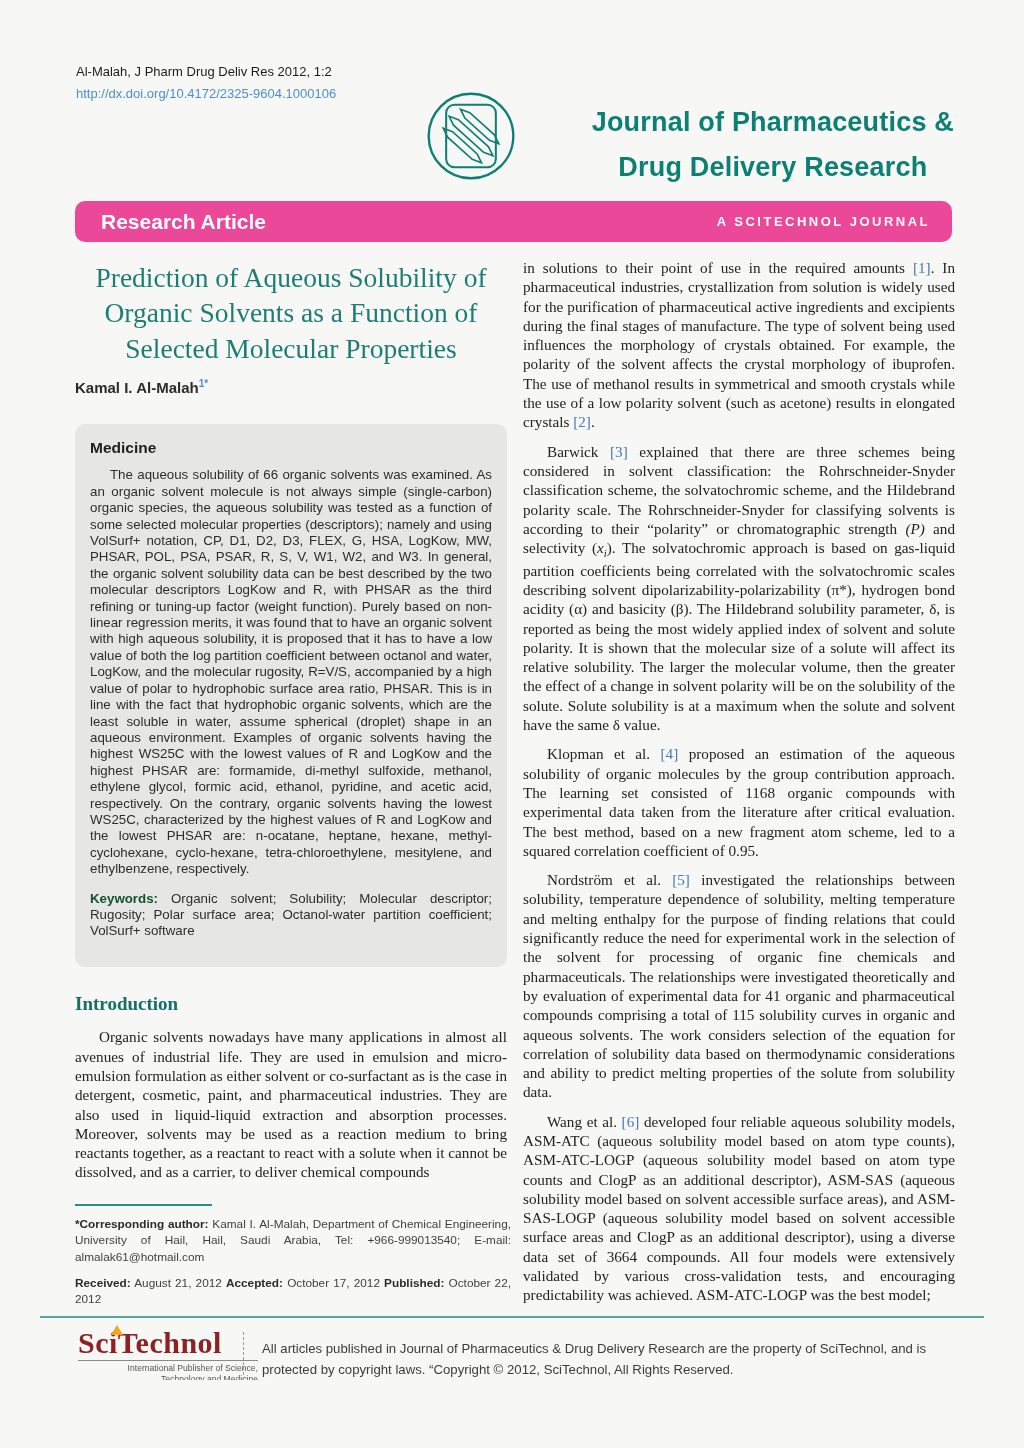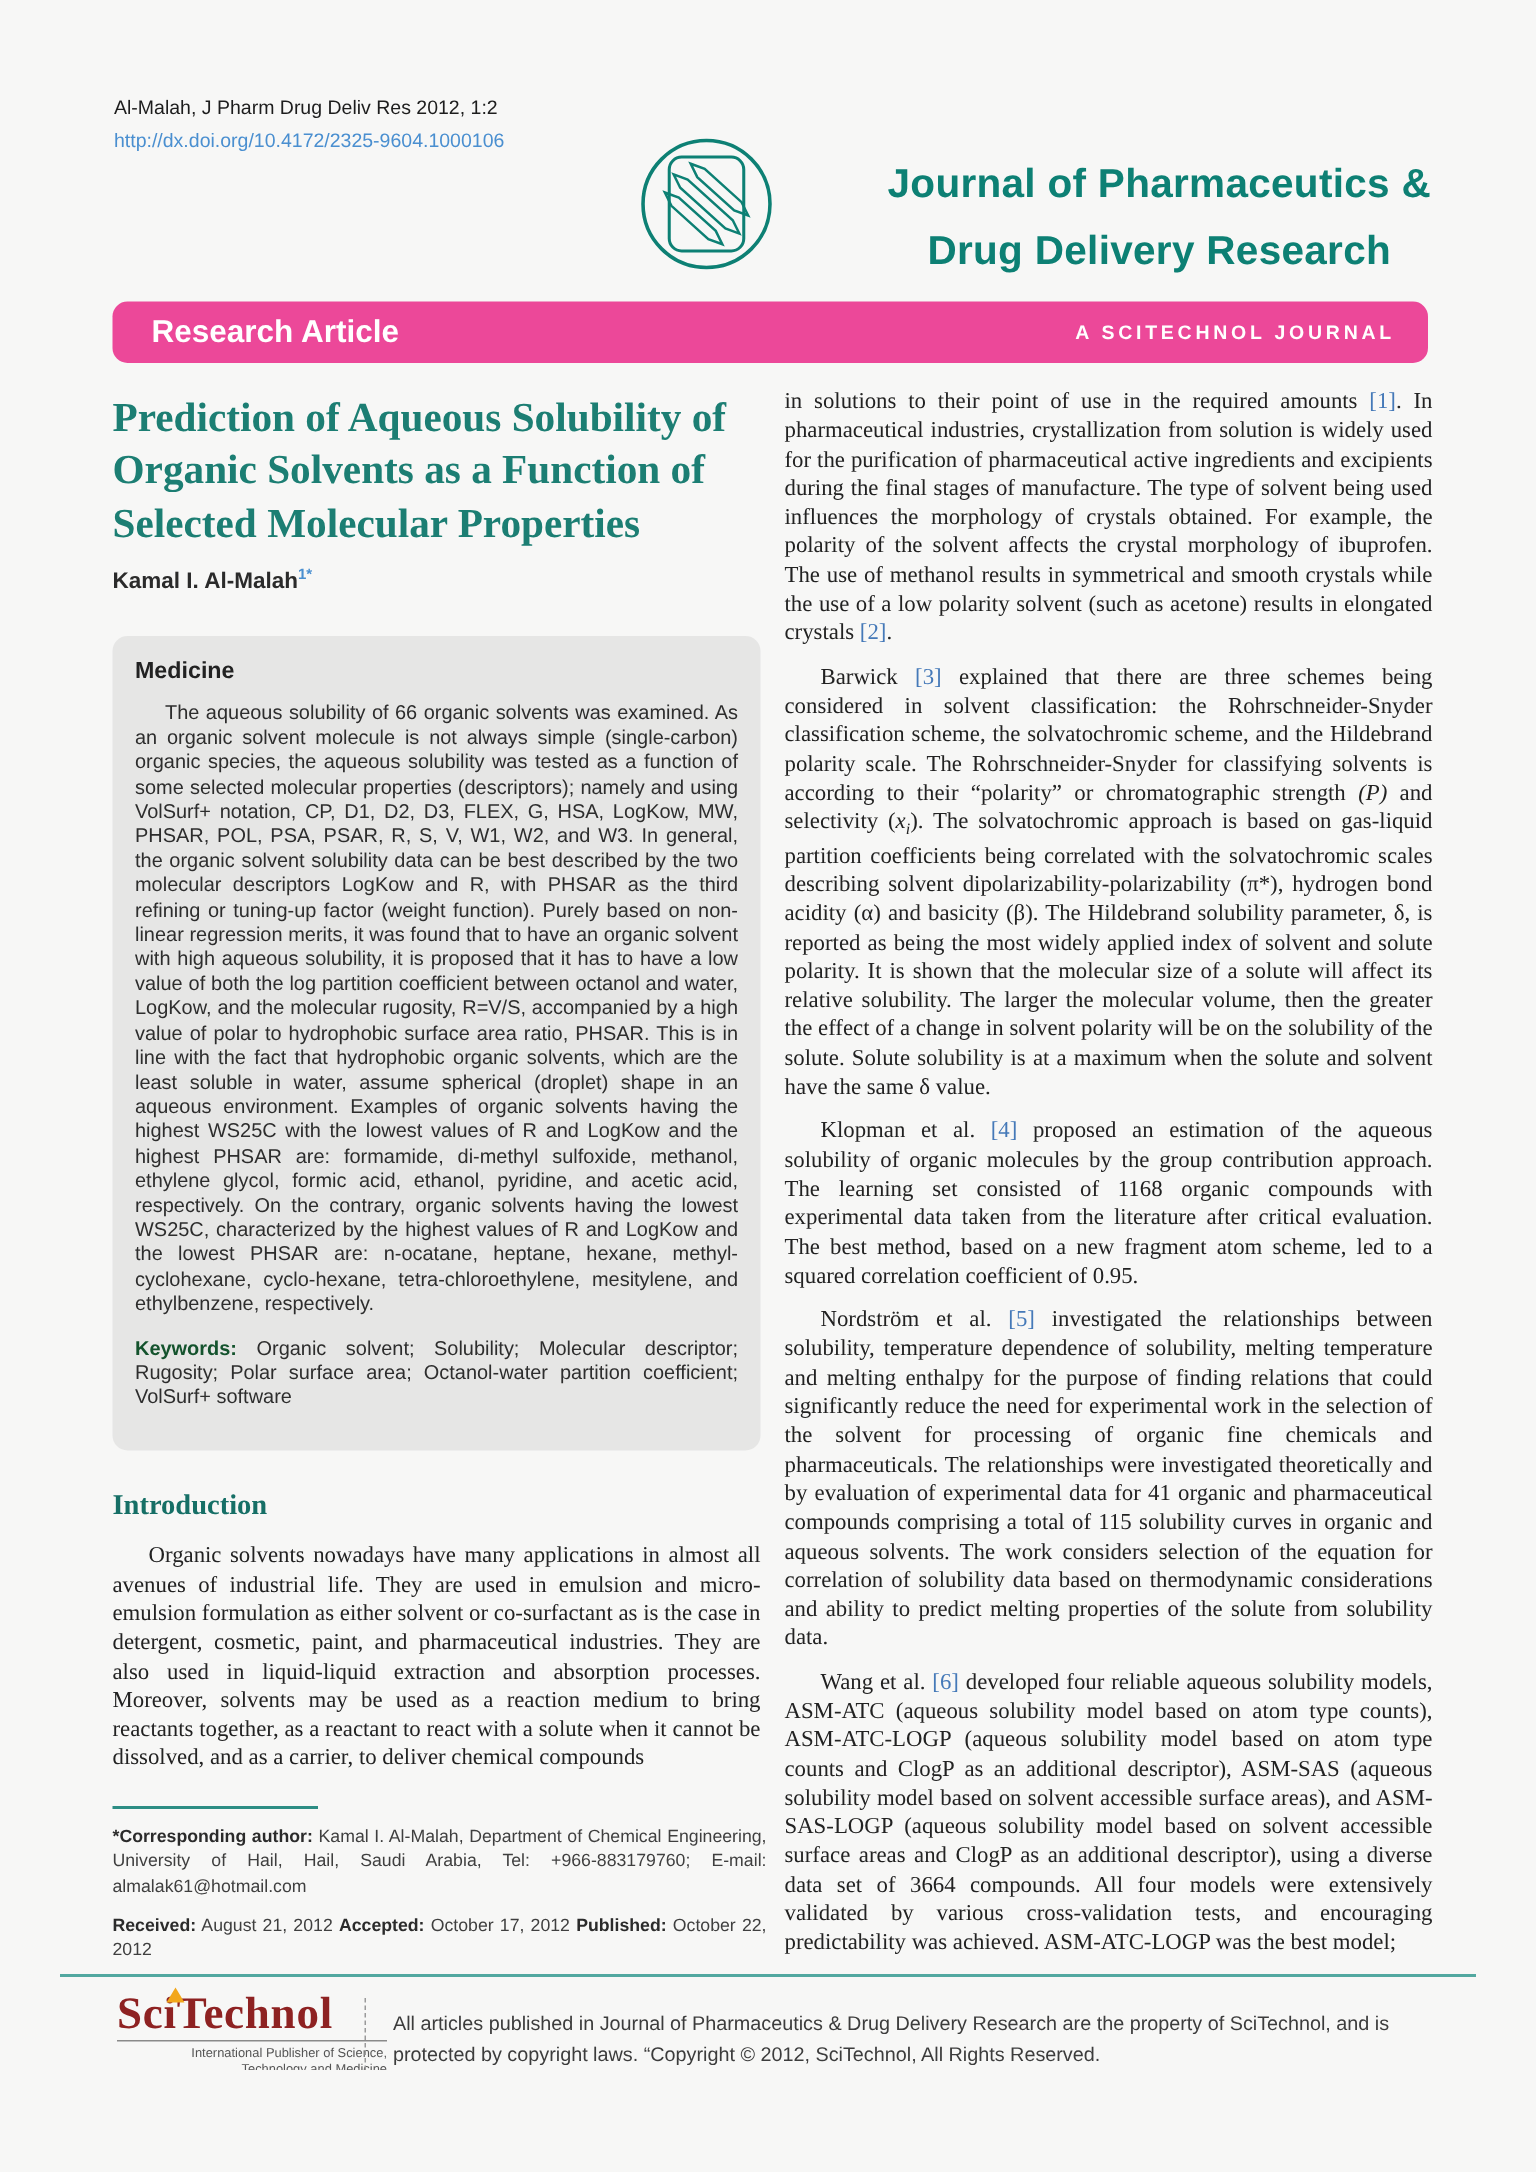--- a/index.html
+++ b/index.html
@@ -14,22 +14,22 @@
     font-weight:bold;font-size:27px;line-height:1.65;color:#0d8074;letter-spacing:0.2px;}
   .banner{position:absolute;left:75px;top:201px;width:877px;height:41px;background:#ec4899;
     border-radius:10px;display:flex;align-items:center;justify-content:space-between;}
   .banner-left{color:#ffffff;font-weight:bold;font-size:21px;padding-left:26px;}
   .banner-right{color:#ffffff;font-weight:bold;font-size:13px;letter-spacing:2.5px;padding-right:22px;}
 
   
   .col-left{position:absolute;left:75px;top:260px;width:432px;}
   .col-right{position:absolute;left:523px;top:258px;width:432px;}
 
-  .article-title{font-family:"Liberation Serif",serif;font-weight:700;font-size:27.5px;
-    line-height:1.29;color:#1c7e73;margin:0 0 12px 0;}
+  .article-title{font-family:"Liberation Serif",serif;font-weight:400;font-size:27.5px;
+    line-height:1.29;color:#1c7e73;margin:0 0 12px 0;text-align:center;}
   .author-line{font-size:15px;font-weight:bold;color:#2b2b2b;margin:0 0 28px 0;}
   .author-line sup{color:#4a8fd0;font-size:10px;}
 
   .abstract-box{background:#e6e6e5;border-radius:10px;padding:15px 15px 16px 15px;min-height:512px;
     color:#2d2d2d;}
   .abstract-box h3{margin:0 0 10px 0;font-size:15.5px;color:#222;}
   .abstract-body{font-size:13.3px;line-height:1.235;text-align:justify;text-indent:20px;margin:0;}
   .abstract-keywords{font-size:13.3px;line-height:1.235;text-align:justify;margin:13px 0 0 0;}
   .abstract-keywords b{color:#14532d;}
 
@@ -102,21 +102,21 @@
       <p class="abstract-body">The aqueous solubility of 66 organic solvents was examined. As an organic solvent molecule is not always simple (single-carbon) organic species, the aqueous solubility was tested as a function of some selected molecular properties (descriptors); namely and using VolSurf+ notation, CP, D1, D2, D3, FLEX, G, HSA, LogKow, MW, PHSAR, POL, PSA, PSAR, R, S, V, W1, W2, and W3. In general, the organic solvent solubility data can be best described by the two molecular descriptors LogKow and R, with PHSAR as the third refining or tuning-up factor (weight function). Purely based on non-linear regression merits, it was found that to have an organic solvent with high aqueous solubility, it is proposed that it has to have a low value of both the log partition coefficient between octanol and water, LogKow, and the molecular rugosity, R=V/S, accompanied by a high value of polar to hydrophobic surface area ratio, PHSAR. This is in line with the fact that hydrophobic organic solvents, which are the least soluble in water, assume spherical (droplet) shape in an aqueous environment. Examples of organic solvents having the highest WS25C with the lowest values of R and LogKow and the highest PHSAR are: formamide, di-methyl sulfoxide, methanol, ethylene glycol, formic acid, ethanol, pyridine, and acetic acid, respectively. On the contrary, organic solvents having the lowest WS25C, characterized by the highest values of R and LogKow and the lowest PHSAR are: n-ocatane, heptane, hexane, methyl-cyclohexane, cyclo-hexane, tetra-chloroethylene, mesitylene, and ethylbenzene, respectively.</p>
       <p class="abstract-keywords"><b>Keywords:</b> <span>Organic solvent; Solubility; Molecular descriptor; Rugosity; Polar surface area; Octanol-water partition coefficient; VolSurf+ software</span></p>
     </div>
 
     <h2 class="section-heading">Introduction</h2>
     <p class="serif-para">Organic solvents nowadays have many applications in almost all avenues of industrial life. They are used in emulsion and micro-emulsion formulation as either solvent or co-surfactant as is the case in detergent, cosmetic, paint, and pharmaceutical industries. They are also used in liquid-liquid extraction and absorption processes. Moreover, solvents may be used as a reaction medium to bring reactants together, as a reactant to react with a solute when it cannot be dissolved, and as a carrier, to deliver chemical compounds</p>
   </div>
 
   <div class="footnote">
     <hr class="footnote-rule">
-    <p><b>*Corresponding author:</b> <span>Kamal I. Al-Malah, Department of Chemical Engineering, University of Hail, Hail, Saudi Arabia, Tel: +966-883179760; E-mail: almalak61@hotmail.com</span></p>
+    <p><b>*Corresponding author:</b> <span>Kamal I. Al-Malah, Department of Chemical Engineering, University of Hail, Hail, Saudi Arabia, Tel: +966-999013540; E-mail: almalak61@hotmail.com</span></p>
     <p><b>Received:</b> <span>August 21, 2012</span> <b>Accepted:</b> <span>October 17, 2012</span> <b>Published:</b> <span>October 22, 2012</span></p>
   </div>
 
   <div class="col-right">
     <p class="serif-para no-indent"><span>in solutions to their point of use in the required amounts </span><span class="seg-ref">[1]</span><span>. In pharmaceutical industries, crystallization from solution is widely used for the purification of pharmaceutical active ingredients and excipients during the final stages of manufacture. The type of solvent being used influences the morphology of crystals obtained. For example, the polarity of the solvent affects the crystal morphology of ibuprofen. The use of methanol results in symmetrical and smooth crystals while the use of a low polarity solvent (such as acetone) results in elongated crystals </span><span class="seg-ref">[2]</span><span>.</span></p>
     <p class="serif-para"><span>Barwick </span><span class="seg-ref">[3]</span><span> explained that there are three schemes being considered in solvent classification: the Rohrschneider-Snyder classification scheme, the solvatochromic scheme, and the Hildebrand polarity scale. The Rohrschneider-Snyder for classifying solvents is according to their “polarity” or chromatographic strength </span><span class="seg-i">(P)</span><span> and selectivity (</span><span class="seg-i">x</span><span class="seg-sub">i</span><span>). The solvatochromic approach is based on gas-liquid partition coefficients being correlated with the solvatochromic scales describing solvent dipolarizability-polarizability (π*), hydrogen bond acidity (α) and basicity (β). The Hildebrand solubility parameter, δ, is reported as being the most widely applied index of solvent and solute polarity. It is shown that the molecular size of a solute will affect its relative solubility. The larger the molecular volume, then the greater the effect of a change in solvent polarity will be on the solubility of the solute. Solute solubility is at a maximum when the solute and solvent have the same δ value.</span></p>
     <p class="serif-para"><span>Klopman et al. </span><span class="seg-ref">[4]</span><span> proposed an estimation of the aqueous solubility of organic molecules by the group contribution approach. The learning set consisted of 1168 organic compounds with experimental data taken from the literature after critical evaluation. The best method, based on a new fragment atom scheme, led to a squared correlation coefficient of 0.95.</span></p>
     <p class="serif-para"><span>Nordström et al. </span><span class="seg-ref">[5]</span><span> investigated the relationships between solubility, temperature dependence of solubility, melting temperature and melting enthalpy for the purpose of finding relations that could significantly reduce the need for experimental work in the selection of the solvent for processing of organic fine chemicals and pharmaceuticals. The relationships were investigated theoretically and by evaluation of experimental data for 41 organic and pharmaceutical compounds comprising a total of 115 solubility curves in organic and aqueous solvents. The work considers selection of the equation for correlation of solubility data based on thermodynamic considerations and ability to predict melting properties of the solute from solubility data.</span></p>
     <p class="serif-para"><span>Wang et al. </span><span class="seg-ref">[6]</span><span> developed four reliable aqueous solubility models, ASM-ATC (aqueous solubility model based on atom type counts), ASM-ATC-LOGP (aqueous solubility model based on atom type counts and ClogP as an additional descriptor), ASM-SAS (aqueous solubility model based on solvent accessible surface areas), and ASM-SAS-LOGP (aqueous solubility model based on solvent accessible surface areas and ClogP as an additional descriptor), using a diverse data set of 3664 compounds. All four models were extensively validated by various cross-validation tests, and encouraging predictability was achieved. ASM-ATC-LOGP was the best model;</span></p>
   </div>

